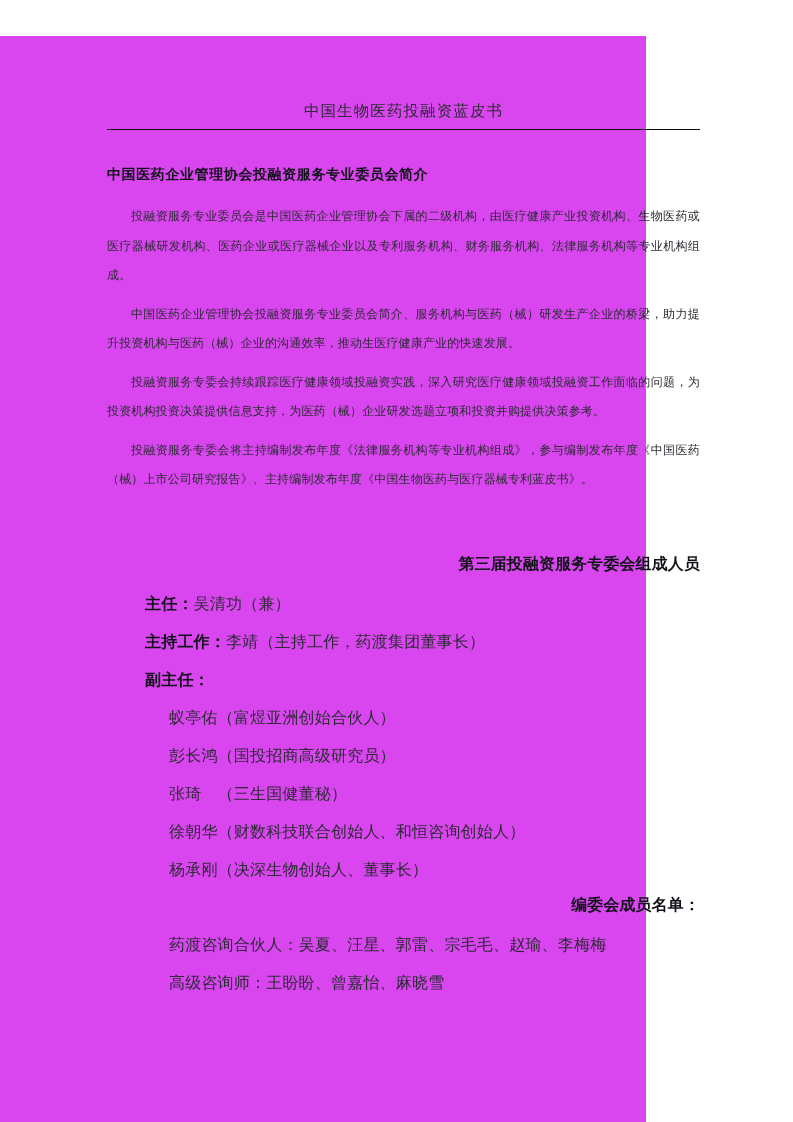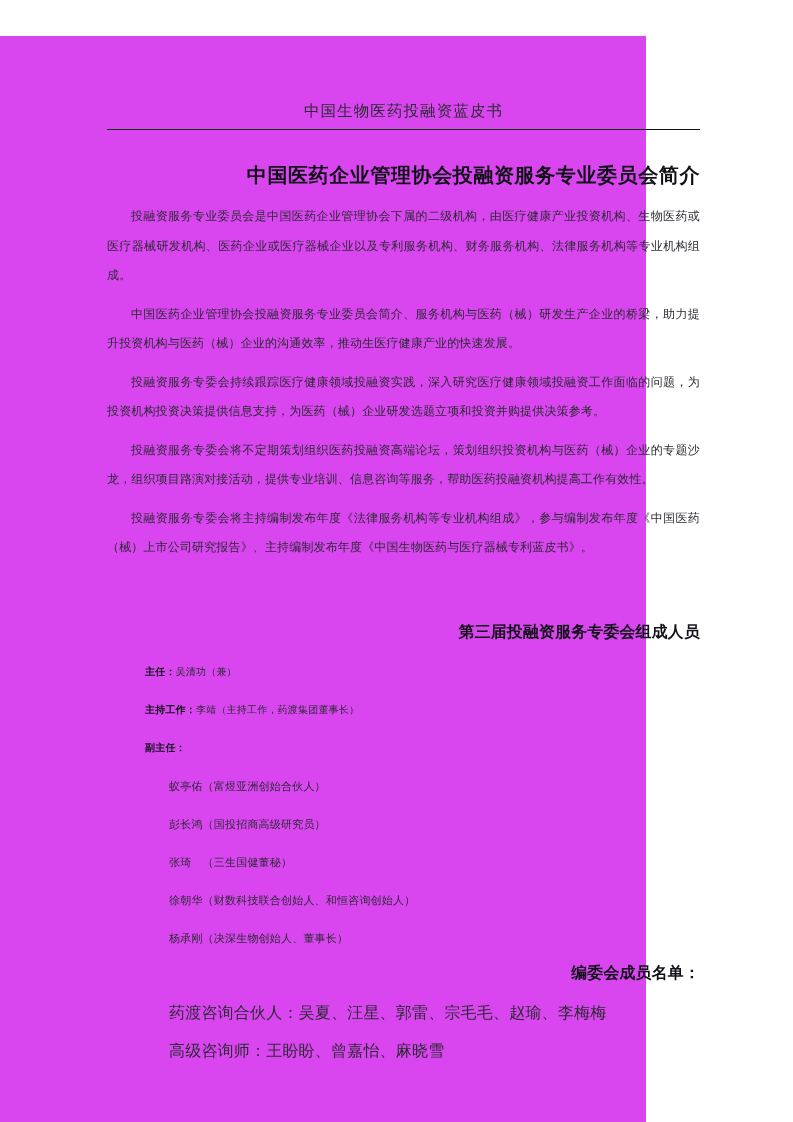--- a/index.html
+++ b/index.html
@@ -50,22 +50,22 @@
 
   
   .content {
     position: absolute;
     left: 107px;
     top: 126px;
     width: 593px;
   }
 
   .doc-title {
-    text-align: right;
-    font-size: 20px;
+    text-align: left;
+    font-size: 14px;
     font-weight: bold;
     letter-spacing: 0.6px;
     color: #111118;
     line-height: 26px;
     margin: 0 0 14px 0;
     white-space: nowrap;
   }
 
   p.para {
     margin: 0 0 9px 0;
@@ -87,38 +87,38 @@
     font-weight: bold;
     line-height: 31px;
     color: #111118;
     letter-spacing: 0.3px;
     text-align: right;
   }
 
   .role-line {
     margin: 0;
     padding-left: 38px;
-    font-size: 10px;
+    font-size: 16px;
     line-height: 38px;
     color: #2b2b33;
     letter-spacing: 0.2px;
   }
   .role-label {
     font-weight: bold;
     color: #111118;
   }
   .role-value {
     font-weight: normal;
     color: #2b2b33;
   }
 
   .name-line {
     margin: 0;
     padding-left: 62px;
-    font-size: 11px;
+    font-size: 16px;
     line-height: 38px;
     color: #2b2b33;
     letter-spacing: 0.2px;
     white-space: pre;
   }
 
   .editor-line {
     margin: 0;
     padding-left: 62px;
     font-size: 16px;
@@ -137,21 +137,20 @@
     <div class="header-rule"></div>
   </div>
 
   <div class="content">
 
     <h1 class="doc-title">中国医药企业管理协会投融资服务专业委员会简介</h1>
 
     <p class="para">投融资服务专业委员会是中国医药企业管理协会下属的二级机构，由医疗健康产业投资机构、生物医药或医疗器械研发机构、医药企业或医疗器械企业以及专利服务机构、财务服务机构、法律服务机构等专业机构组成。</p>
     <p class="para">中国医药企业管理协会投融资服务专业委员会简介、服务机构与医药（械）研发生产企业的桥梁，助力提升投资机构与医药（械）企业的沟通效率，推动生医疗健康产业的快速发展。</p>
     <p class="para">投融资服务专委会持续跟踪医疗健康领域投融资实践，深入研究医疗健康领域投融资工作面临的问题，为投资机构投资决策提供信息支持，为医药（械）企业研发选题立项和投资并购提供决策参考。</p>
-    <p class="para">投融资服务专委会将不定期策划组织医药投融资高端论坛，策划组织投资机构与医药（械）企业的专题沙龙，组织项目路演对接活动，提供专业培训、信息咨询等服务，帮助医药投融资机构提高工作有效性。</p>
     <p class="para">投融资服务专委会将主持编制发布年度《法律服务机构等专业机构组成》，参与编制发布年度《中国医药（械）上市公司研究报告》、主持编制发布年度《中国生物医药与医疗器械专利蓝皮书》。</p>
 
     <div class="gap-block"></div>
 
     <h2 class="section-head">第三届投融资服务专委会组成人员</h2>
 
     <p class="role-line">
       <span class="role-label">主任：</span><span class="role-value">吴清功（兼）</span>
     </p>
 

